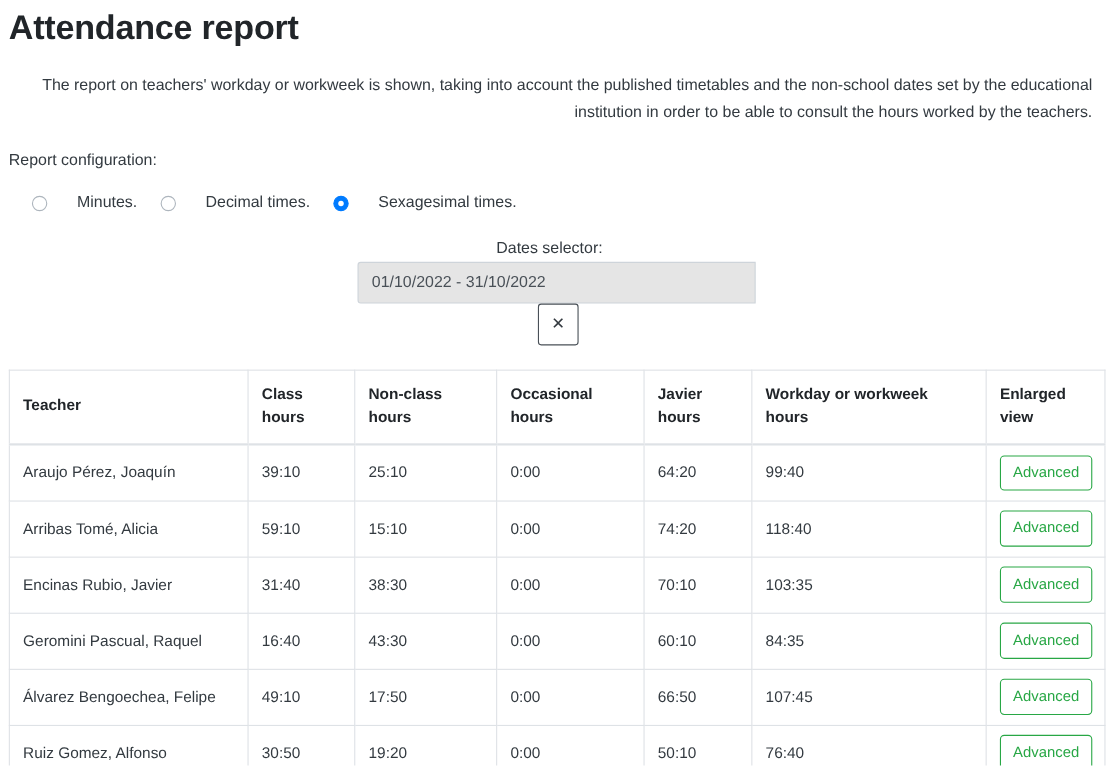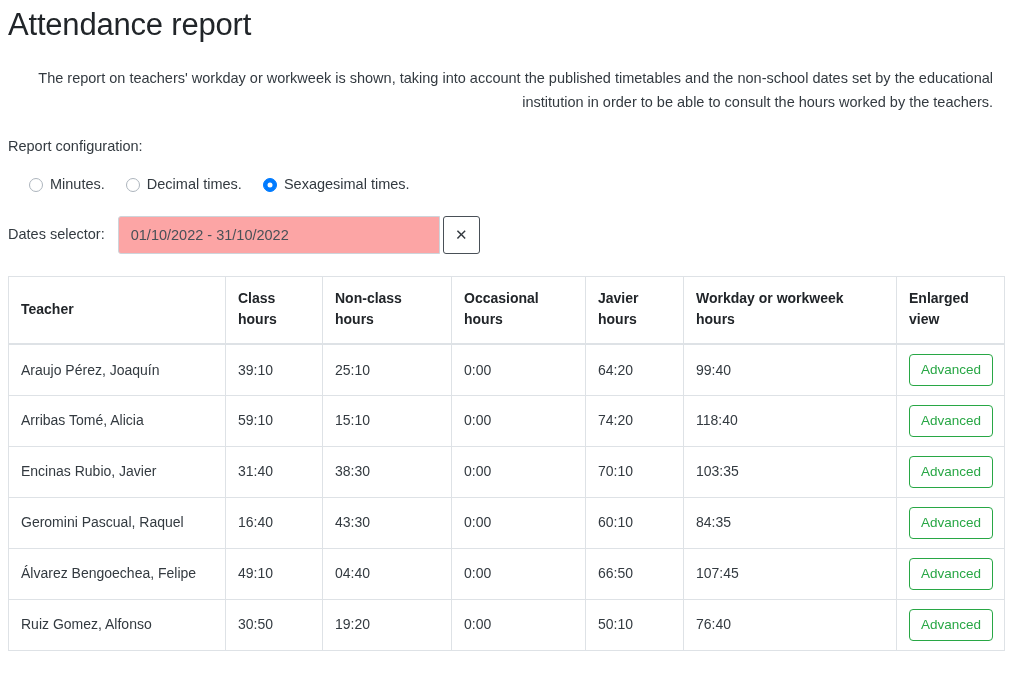--- a/index.html
+++ b/index.html
@@ -16,21 +16,21 @@
     color: #212529;
     font-size: 14px;
     line-height: 1.5;
   }
 
   .page { padding: 0 8px; }
 
   
   .page-title {
     font-size: 31px;
-    font-weight: 400;
+    font-weight: 700;
     letter-spacing: -0.2px;
     color: #212529;
     margin: 6px 0 0 0;
     line-height: 1.2;
   }
 
   
   .intro {
     margin: 24px 0 0 0;
     font-size: 14.5px;
@@ -71,20 +71,21 @@
     align-items: center;
     padding-left: 21px;
     margin-top: 17px;
     height: 20px;
   }
   .radio-item {
     display: flex;
     align-items: center;
     margin-right: 21px;
     cursor: pointer;
+    gap: 20px;
   }
   .radio-item:last-child { margin-right: 0; }
 
   .radio-dot {
     width: 14px;
     height: 14px;
     border-radius: 50%;
     border: 1px solid #adb5bd;
     background: #fff;
     display: inline-block;
@@ -127,32 +128,33 @@
     border-width: 0 2px 2px 0;
     transform: rotate(42deg);
   }
   .check-label { font-size: 14.5px; color: #333a40; }
 
   
   .dates-row {
     display: flex;
     align-items: center;
     margin-top: 21px;
+    flex-direction: column;
   }
   .dates-label {
     font-size: 14.5px;
     color: #333a40;
     margin-right: 13px;
   }
   .dates-input {
-    width: 322px;
+    width: 362px;
     height: 38px;
     border: 1px solid #ced4da;
     border-radius: 3px 0 0 3px;
-    background: #fca5a5;
+    background: #e5e5e5;
     color: #495057;
     font-family: "Liberation Sans", "DejaVu Sans", sans-serif;
     font-size: 14.5px;
     padding: 0 12px;
     outline: none;
   }
   .dates-clear {
     width: 37px;
     height: 38px;
     margin-left: 3px;
@@ -342,21 +344,21 @@
             <td>16:40</td>
             <td>43:30</td>
             <td>0:00</td>
             <td>60:10</td>
             <td>84:35</td>
             <td><button class="btn-advanced">Advanced</button></td>
           </tr>
           <tr>
             <td>Álvarez Bengoechea, Felipe</td>
             <td>49:10</td>
-            <td>04:40</td>
+            <td>17:50</td>
             <td>0:00</td>
             <td>66:50</td>
             <td>107:45</td>
             <td><button class="btn-advanced">Advanced</button></td>
           </tr>
           <tr>
             <td>Ruiz Gomez, Alfonso</td>
             <td>30:50</td>
             <td>19:20</td>
             <td>0:00</td>

